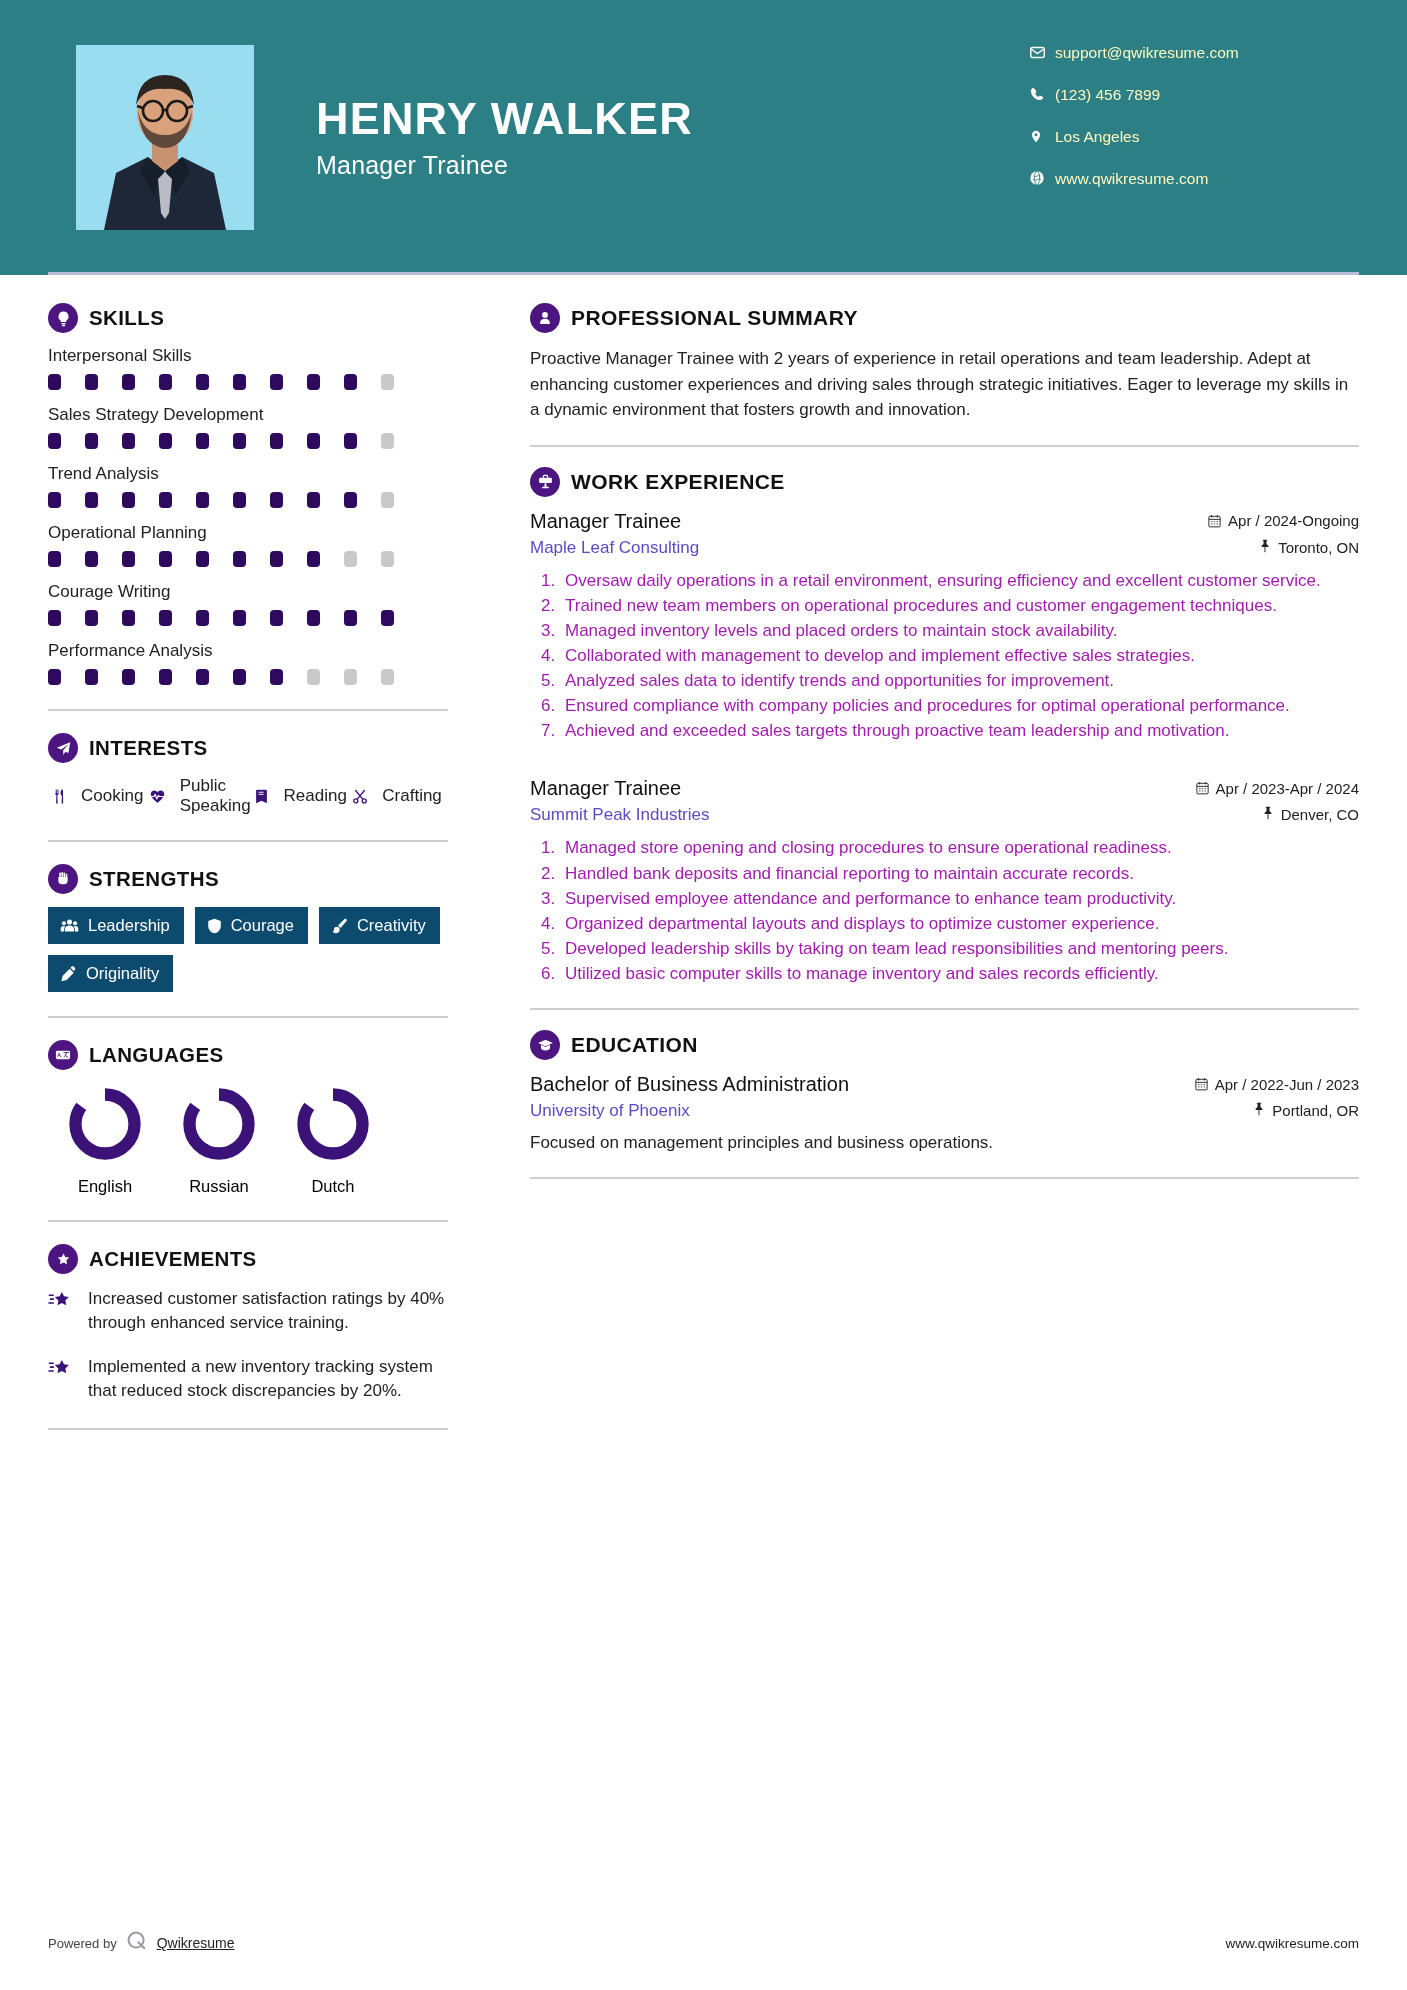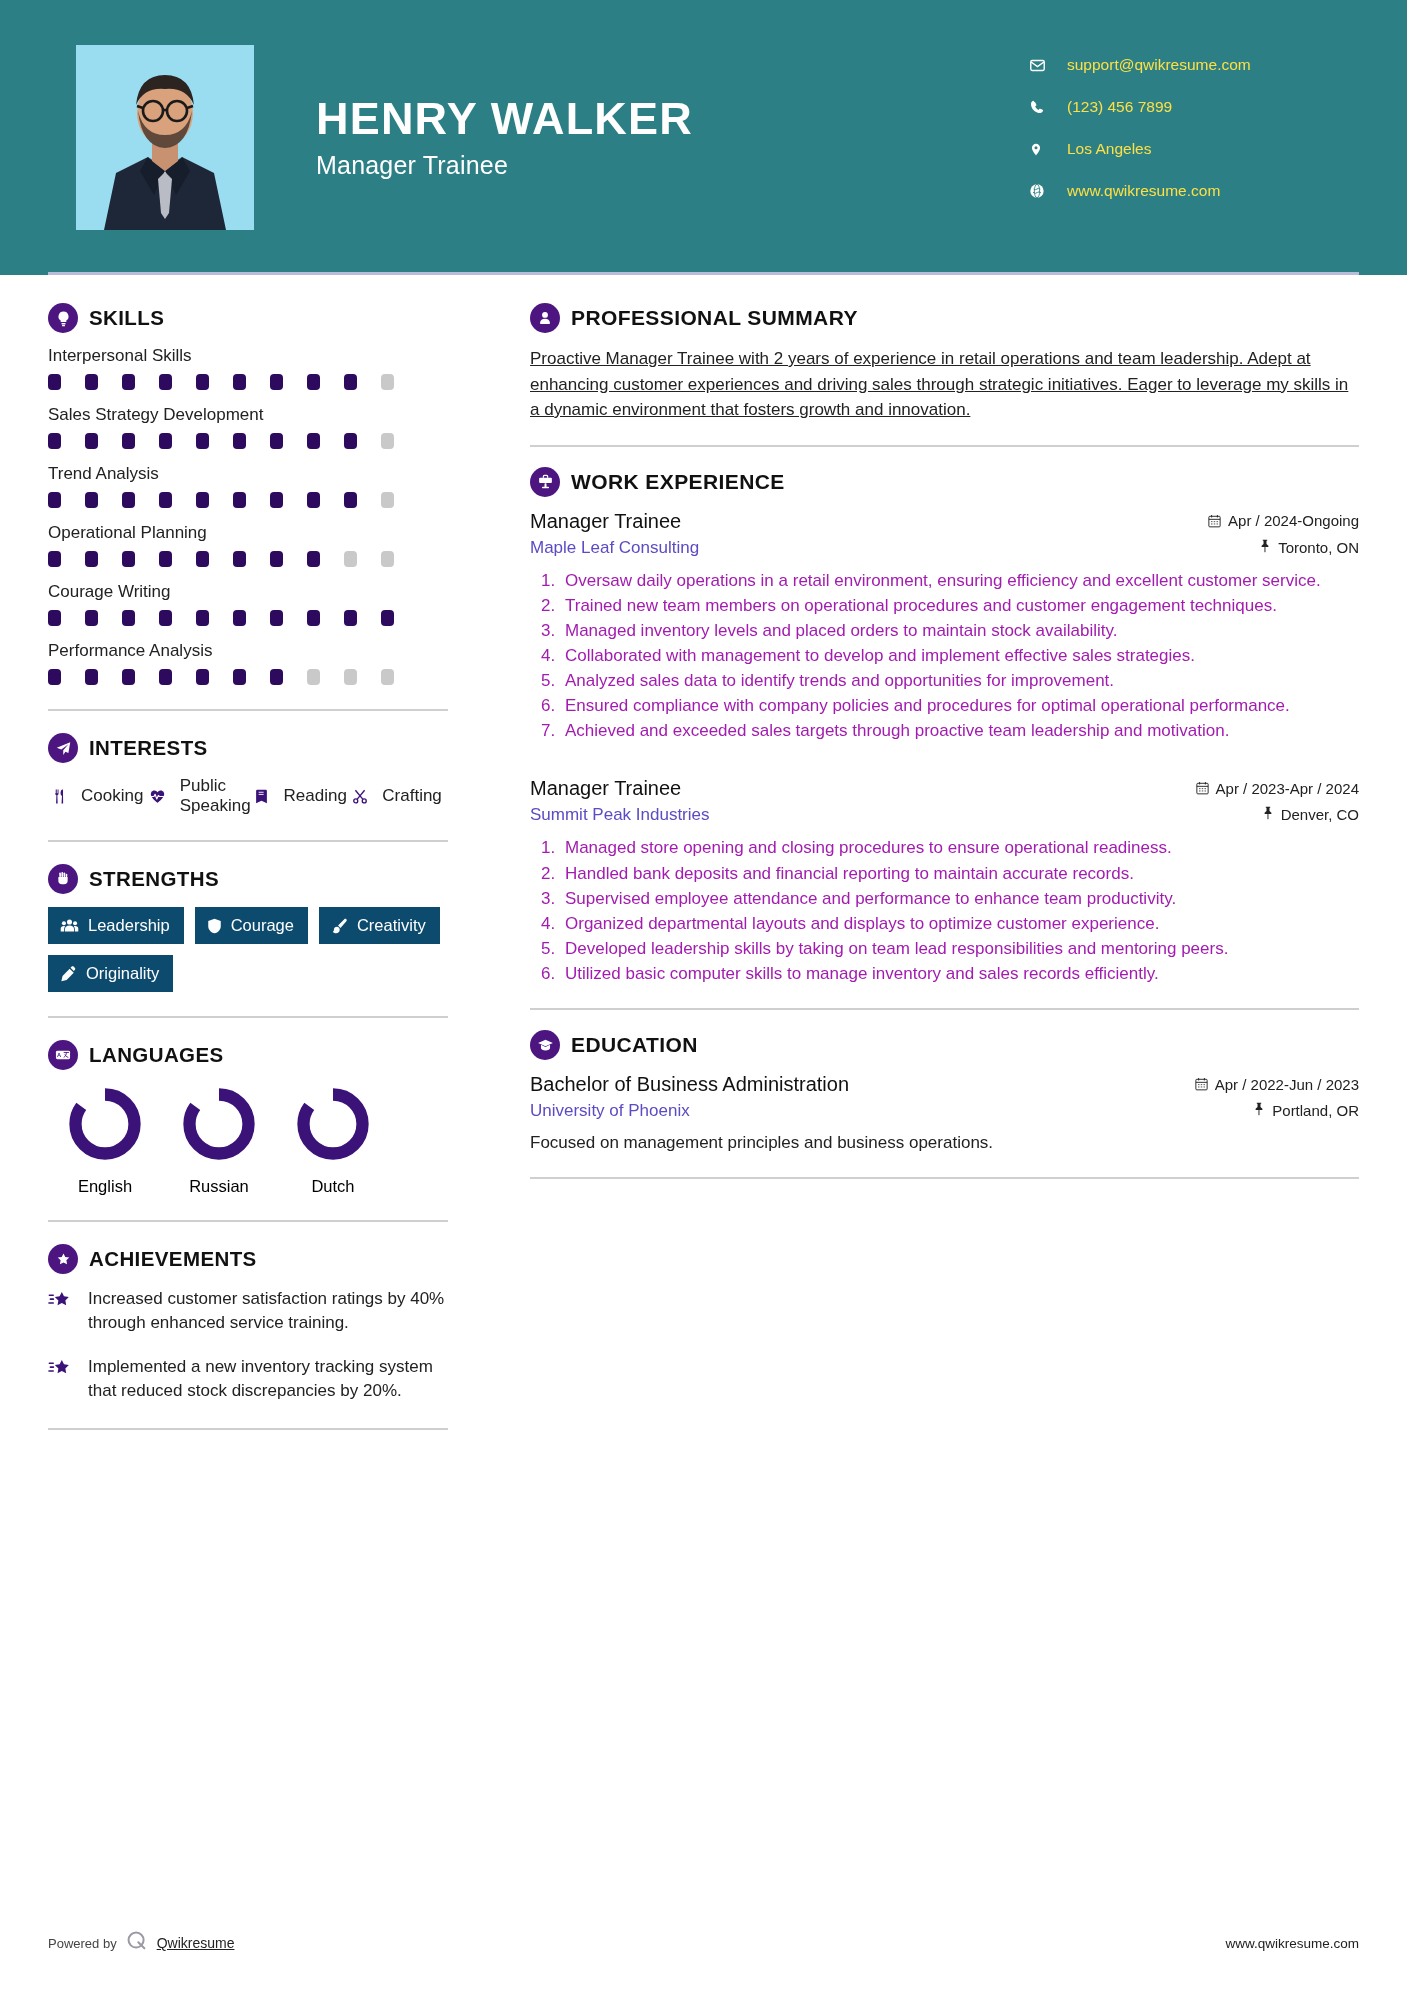--- a/index.html
+++ b/index.html
@@ -54,25 +54,24 @@
     letter-spacing: .2px;
   }
   .contact-list {
     width: 330px;
     flex: none;
     align-self: flex-start;
     margin-top: 44px;
   }
   .contact-row {
     display: flex;
-    align-items: center;
+    align-items: flex-start;
     height: 42px;
-    color: #fde047;
+    color: #fef9c3;
     font-size: 15.5px;
-    gap: 12px;
   }
   .contact-ico {
     width: 26px;
     flex: none;
     display: flex;
     align-items: center;
     color: #ffffff;
   }
   .contact-ico svg { display: block; }
   .contact-txt { white-space: nowrap; }
@@ -188,21 +187,20 @@
     align-items: flex-start;
   }
   .ach .gi { flex: none; width: 28px; color: #3B1278; padding-top: 3px; }
   .ach-txt { font-size: 17px; color: #222222; line-height: 1.42; }
 
   
   .summary {
     font-size: 17px;
     line-height: 1.5;
     color: #222222;
-    text-decoration: underline;
   }
   .entry { margin-bottom: 4px; }
   .entry-top {
     display: flex;
     justify-content: space-between;
     align-items: baseline;
   }
   .entry-role {
     font-size: 20px;
     color: #111111;

